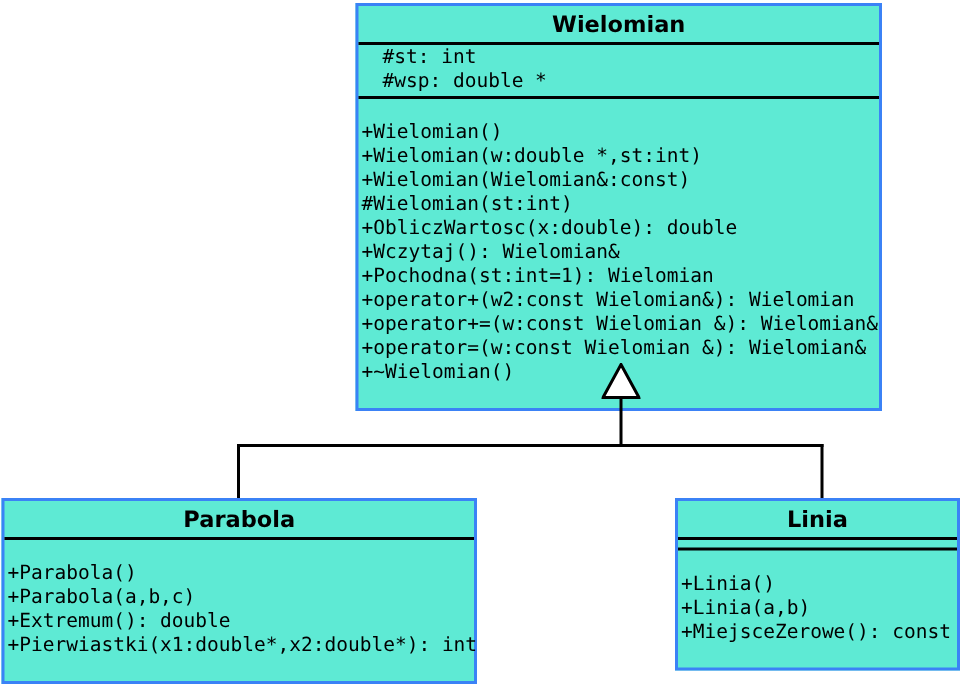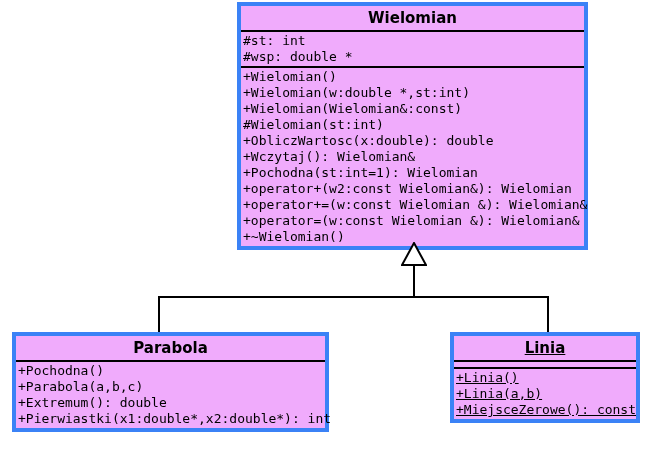--- a/index.html
+++ b/index.html
@@ -9,56 +9,56 @@
   }
   .canvas {
     position: relative;
     width: 648px;
     height: 463px;
     background: #ffffff;
     overflow: hidden;
   }
   .uml-class {
     position: absolute;
-    border: 4px solid #3b82f6;
-    background: #f0abfc;
+    border: 2px solid #3b82f6;
+    background: #5eead4;
     box-sizing: border-box;
   }
   .uml-title {
     font-family: "DejaVu Sans", "Liberation Sans", sans-serif;
     font-weight: bold;
     font-size: 15px;
     line-height: 18px;
     color: #000000;
     text-align: center;
     padding: 3px 2px;
     border-bottom: 2px solid #000000;
   }
   .uml-attrs {
     border-bottom: 2px solid #000000;
-    padding: 1px 2px;
+    padding: 1px 16px;
   }
   .uml-attrs.empty {
     height: 5px;
     padding: 0;
   }
   .uml-methods {
-    padding: 1px 2px;
+    padding: 15px 2px;
   }
   .row {
     font-family: "DejaVu Sans Mono", "Liberation Mono", monospace;
     font-size: 13px;
     line-height: 16px;
     color: #000000;
     white-space: pre;
   }
   
   .box-wielomian { left: 237px; top: 2px;   width: 351px; }
-  .box-parabola  { left: 12px;   top: 332px; width: 317px; }
-  .box-linia     { left: 450px; top: 332px; width: 190px; text-decoration: underline; }
+  .box-parabola  { left: 1px;   top: 332px; width: 317px; }
+  .box-linia     { left: 450px; top: 332px; width: 190px; }
   
   .edge {
     position: absolute;
     background: #000000;
   }
   .edge-stem       { left: 413px; top: 265px; width: 2px;   height: 32px; }
   .edge-horizontal { left: 158px; top: 296px; width: 391px; height: 2px; }
   .edge-drop-left  { left: 158px; top: 296px; width: 2px;   height: 36px; }
   .edge-drop-right { left: 547px; top: 296px; width: 2px;   height: 36px; }
   .arrowhead {
@@ -99,21 +99,21 @@
     <polygon points="13,1 25,23 1,23" fill="#ffffff" stroke="#000000" stroke-width="2"></polygon>
   </svg>
   <div class="edge edge-stem"></div>
   <div class="edge edge-horizontal"></div>
   <div class="edge edge-drop-left"></div>
   <div class="edge edge-drop-right"></div>
 
   <div class="uml-class box-parabola">
     <div class="uml-title">Parabola</div>
     <div class="uml-methods">
-      <div class="row">+Pochodna()</div>
+      <div class="row">+Parabola()</div>
       <div class="row">+Parabola(a,b,c)</div>
       <div class="row">+Extremum(): double</div>
       <div class="row">+Pierwiastki(x1:double*,x2:double*): int</div>
     </div>
   </div>
 
   <div class="uml-class box-linia">
     <div class="uml-title">Linia</div>
     <div class="uml-attrs empty"></div>
     <div class="uml-methods">

